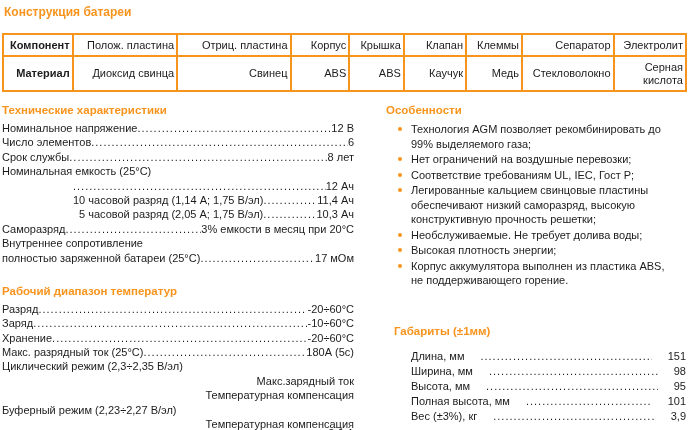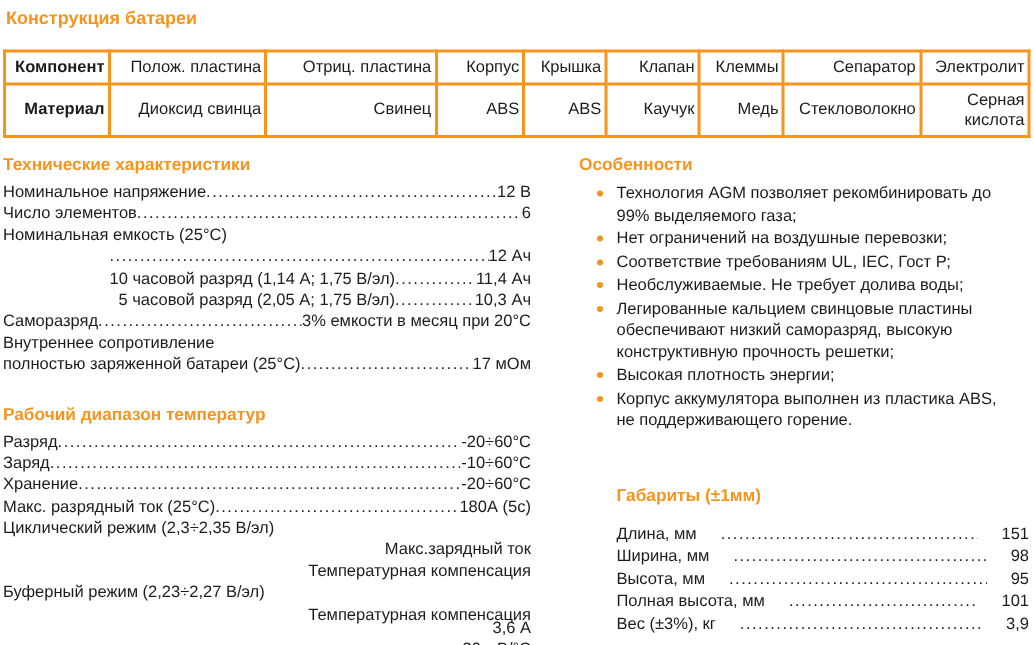--- a/index.html
+++ b/index.html
@@ -83,21 +83,21 @@
     margin-bottom:1px;
   }
   .bullet {
     position:absolute;
     left:12px; top:5px;
     width:4px; height:4px;
     border-radius:50%;
     background:#F7941D;
   }
   
-  .dim-title { margin-left:25px; margin-top:37px; }
+  .dim-title { margin-left:8px; margin-top:37px; }
   .dim-list  { margin-left:25px; margin-top:12px; }
   .dim-list .spec-row { line-height:15px; height:15px;gap:16px; }
 </style>
 </head>
 <body>
 
 <div class="doc-title">Конструкция батареи</div>
 
 <table class="construction">
   <colgroup>
@@ -147,20 +147,25 @@
         <span class="spec-label">Номинальное напряжение</span>
         <span class="spec-leader"></span>
         <span class="spec-value">12 В</span>
       </div>
       <div class="spec-row">
         <span class="spec-label">Число элементов</span>
         <span class="spec-leader"></span>
         <span class="spec-value">6</span>
       </div>
       <div class="spec-row">
+        <span class="spec-label">Срок службы</span>
+        <span class="spec-leader"></span>
+        <span class="spec-value">8 лет</span>
+      </div>
+      <div class="spec-row">
         <span class="spec-label">Номинальная емкость (25°С)</span>
       </div>
       <div class="spec-row indent-2">
         <span class="spec-leader"></span>
         <span class="spec-value">12 Ач</span>
       </div>
       <div class="spec-row indent-2">
         <span class="spec-label">10 часовой разряд  (1,14 А; 1,75 В/эл)</span>
         <span class="spec-leader"></span>
         <span class="spec-value">11,4 Ач</span>
@@ -242,25 +247,25 @@
       <div class="feature-item">
         <span class="bullet"></span>
         <span>Нет ограничений на воздушные перевозки;</span>
       </div>
       <div class="feature-item">
         <span class="bullet"></span>
         <span>Соответствие требованиям UL, IEC, Гост Р;</span>
       </div>
       <div class="feature-item">
         <span class="bullet"></span>
+        <span>Легированные кальцием свинцовые пластины обеспечивают низкий саморазряд, высокую конструктивную прочность решетки;</span>
+      </div>
+      <div class="feature-item">
+        <span class="bullet"></span>
         <span>Необслуживаемые. Не требует долива воды;</span>
-      </div>
-      <div class="feature-item">
-        <span class="bullet"></span>
-        <span>Легированные кальцием свинцовые пластины обеспечивают низкий саморазряд, высокую конструктивную прочность решетки;</span>
       </div>
       <div class="feature-item">
         <span class="bullet"></span>
         <span>Высокая плотность энергии;</span>
       </div>
       <div class="feature-item">
         <span class="bullet"></span>
         <span>Корпус аккумулятора выполнен из пластика ABS, не поддерживающего горение.</span>
       </div>
     </div>

